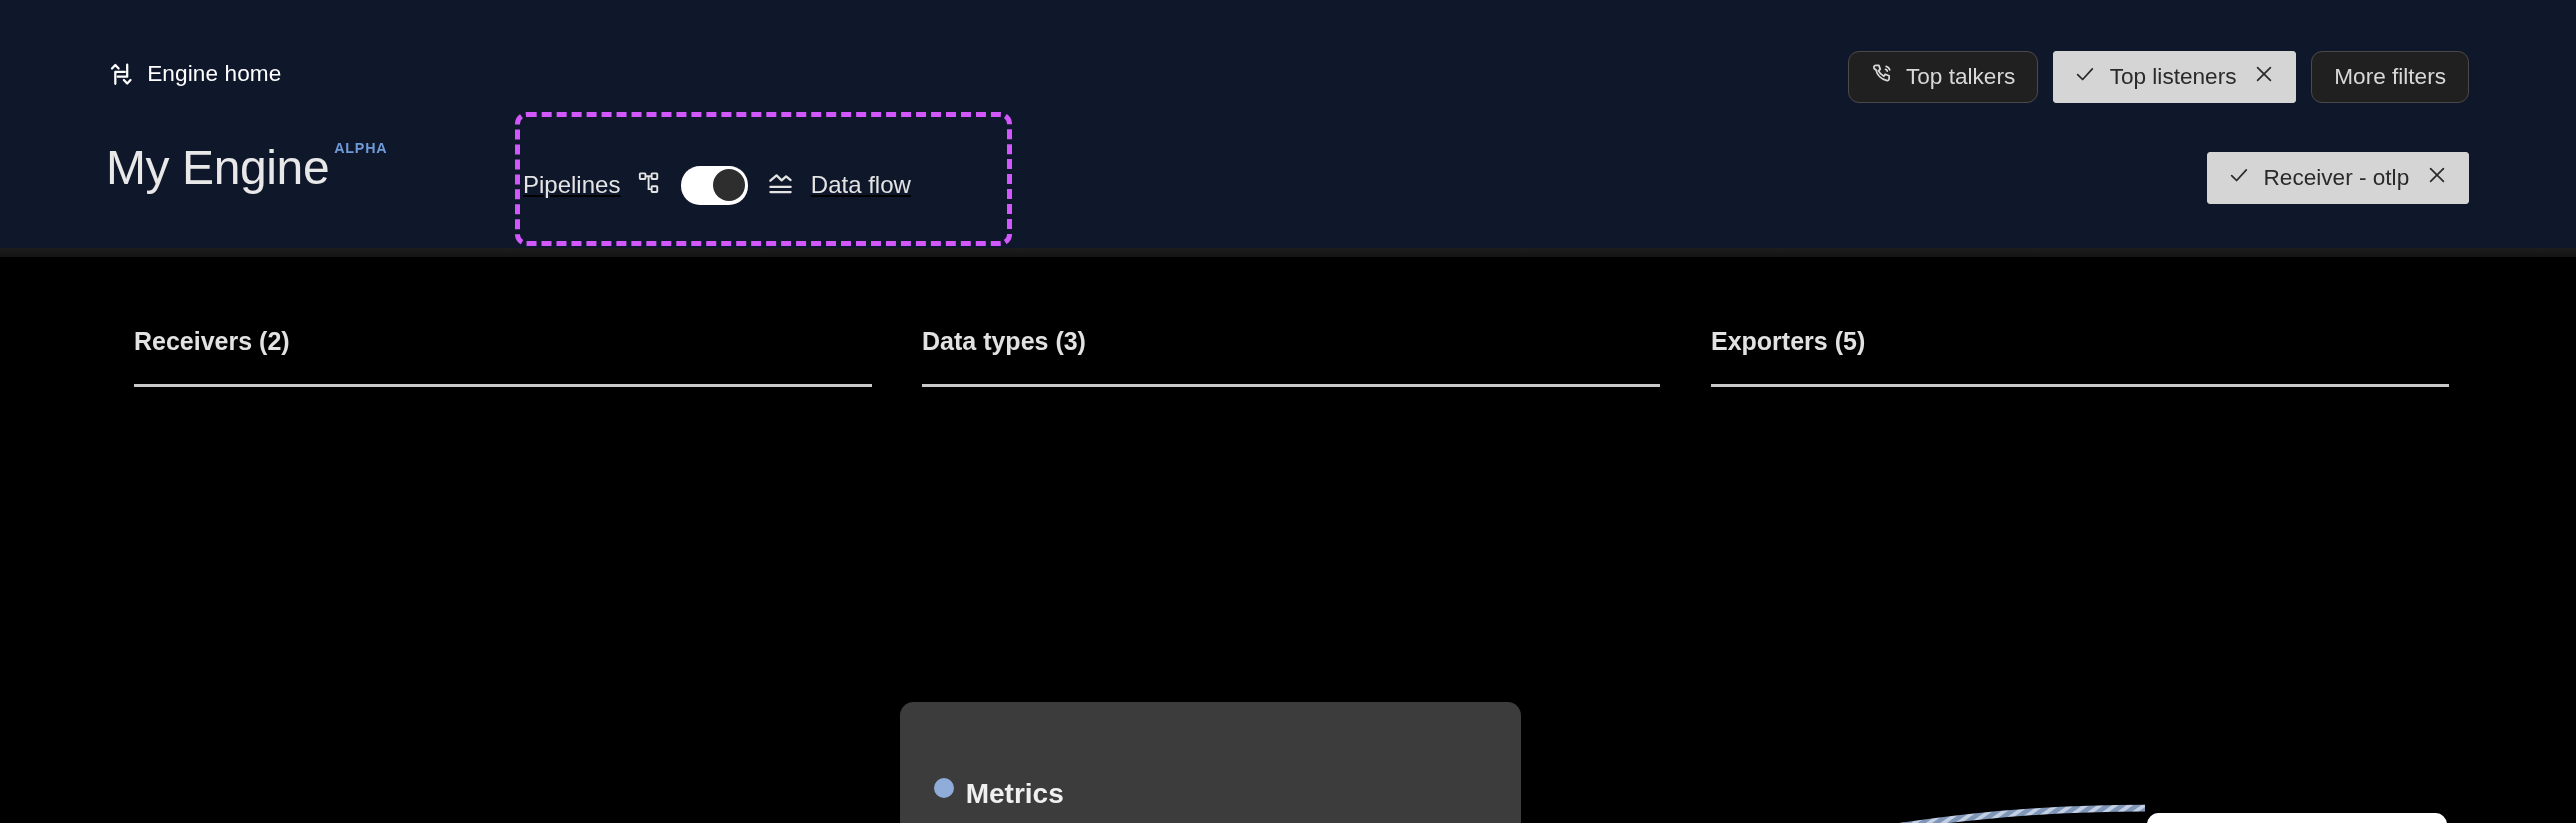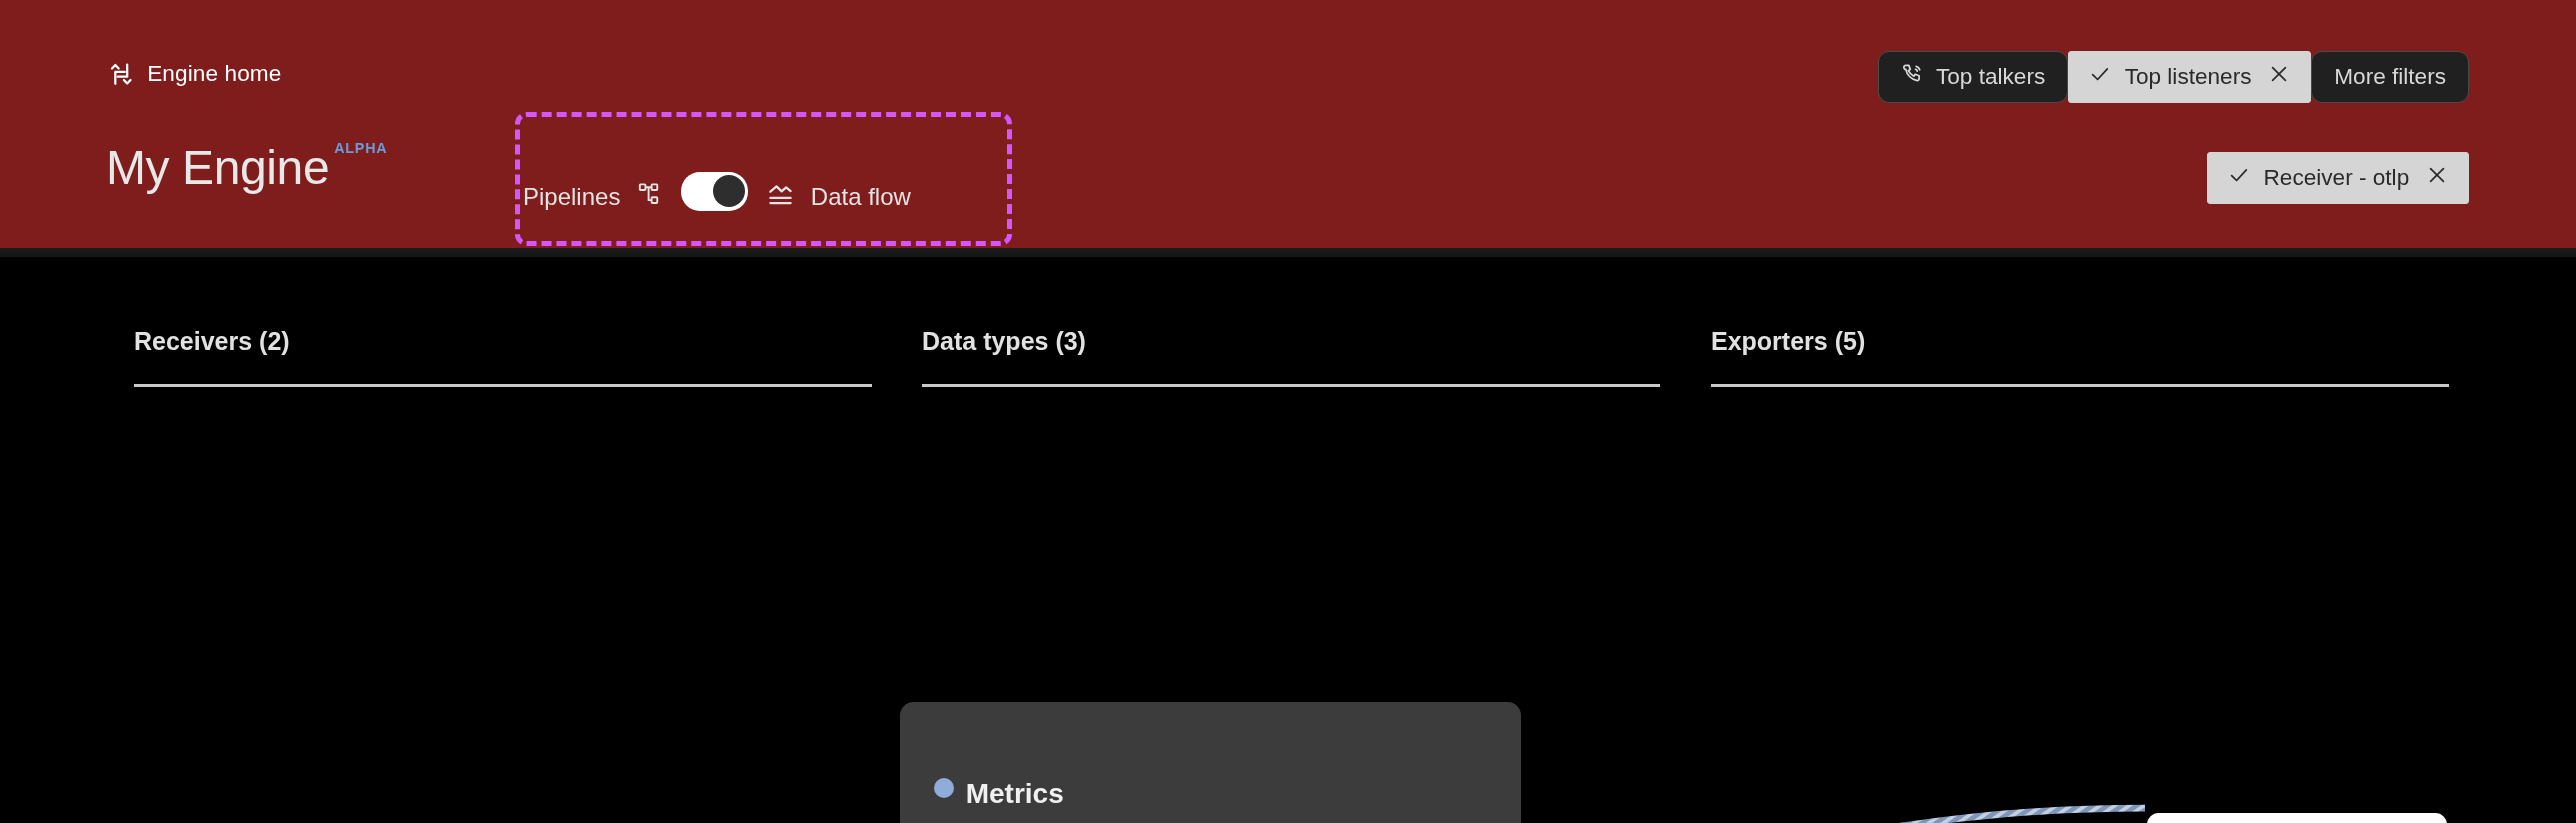--- a/index.html
+++ b/index.html
@@ -18,21 +18,21 @@
     height: 823px;
     background: #000000;
   }
 
   
   .header {
     position: absolute;
     left: 0; top: 0;
     width: 2576px;
     height: 257px;
-    background: #7f1d1d;
+    background: #0f172a;
   }
   .header-fade {
     position: absolute;
     left: 0; top: 248px;
     width: 2576px;
     height: 34px;
     background: linear-gradient(to bottom, #1d1d1d 0%, #0a0a0a 55%, #000000 100%);
     pointer-events: none;
   }
 
@@ -86,23 +86,24 @@
     border: 5.9px dashed #d258fd;
     border-radius: 11.7px;
     pointer-events: none;
   }
 
   
   .flow-toggle {
     position: absolute;
     left: 523px; top: 159px;
     display: flex;
-    align-items: flex-end;
+    align-items: center;
     gap: 0px;
     height: 52px;
+    text-decoration: underline;
   }
   .flow-label {
     font-size: 24px;
     color: #e4e4e4;
     white-space: nowrap;
   }
   .flow-icon { display: block; }
   .gap-a { width: 17px; height: 0.8px; }
   .gap-b { width: 18.4px; height: 0.8px; }
 
@@ -120,20 +121,21 @@
     border-radius: 50%;
     background: #2e2e2e;
   }
 
   
   .filters-row1 {
     position: absolute;
     right: 107px; top: 51px;
     display: flex;
     align-items: center;
+    gap: 15px;
     height: 52px;
   }
   
   .filters-row2 {
     position: absolute;
     right: 107px; top: 152px;
     display: flex;
     align-items: center;
     gap: 13.4px;
     height: 52px;

